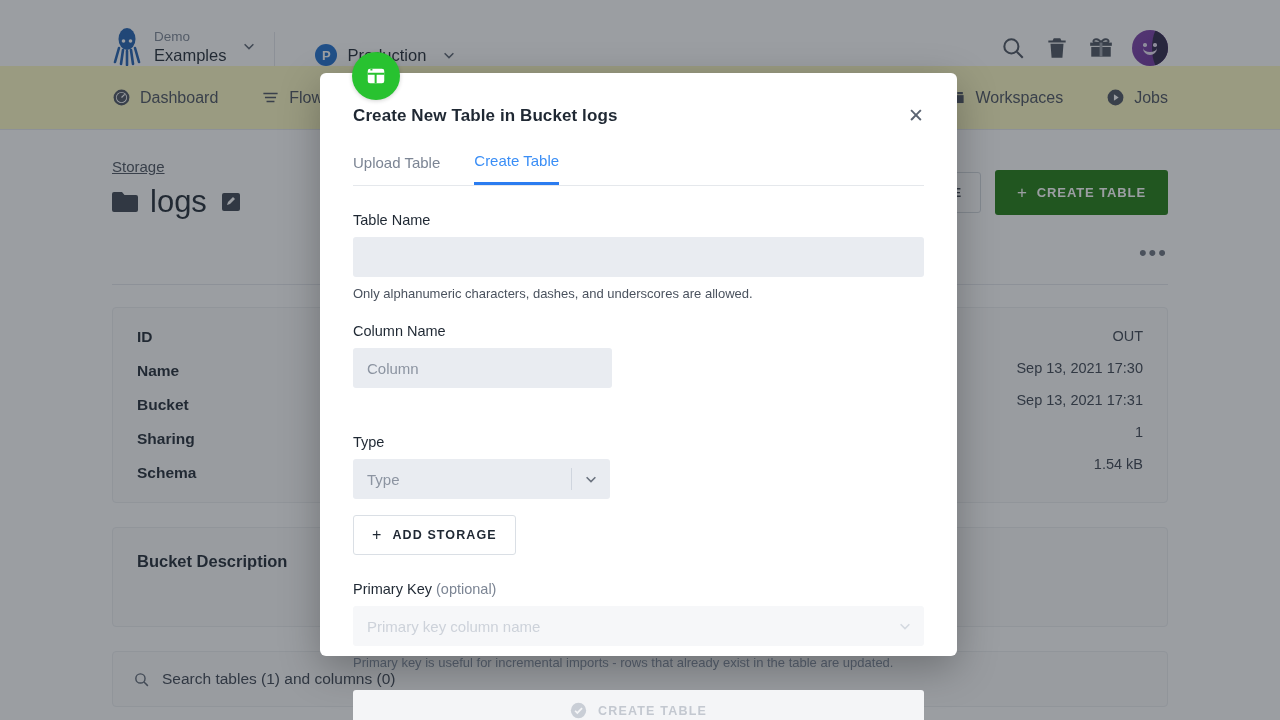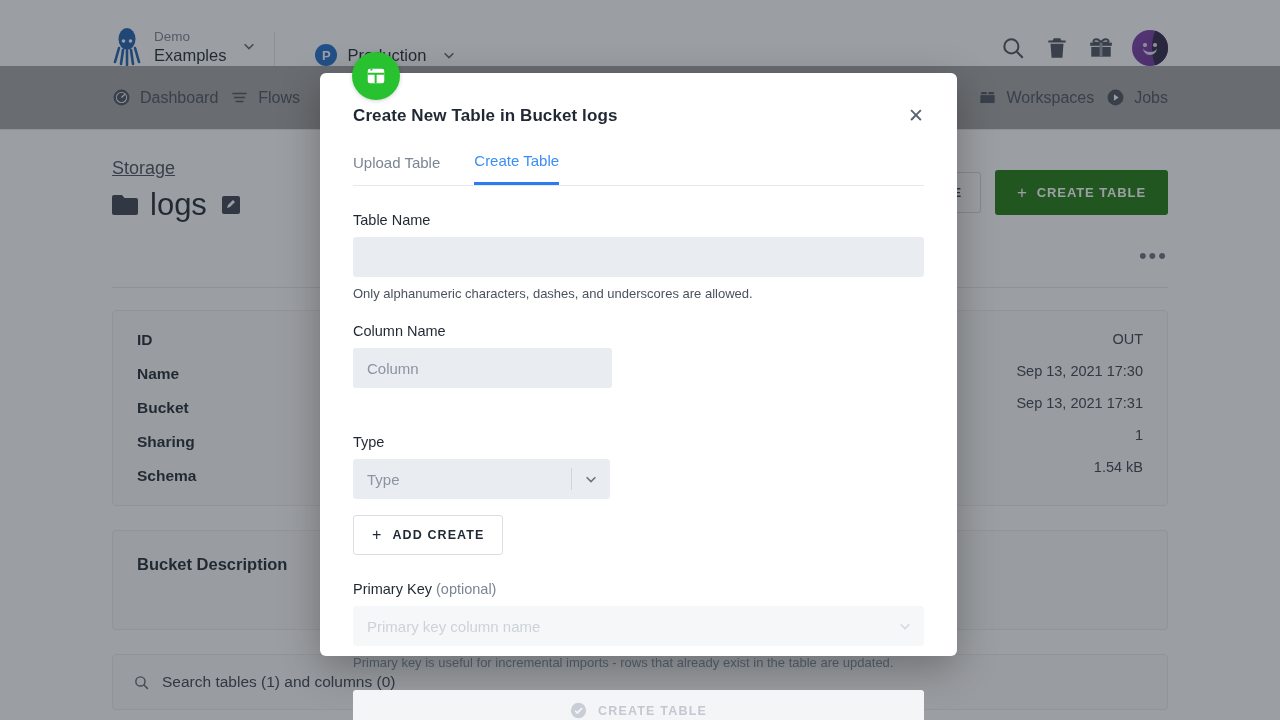--- a/index.html
+++ b/index.html
@@ -59,33 +59,33 @@
     position: absolute; left: 11px; top: 18px; width: 14px; height: 7px;
     border-bottom: 3.5px solid #e8dff2; border-radius: 0 0 14px 14px;
   }
   .avatar .shade {
     position: absolute; right: -6px; top: -6px; width: 22px; height: 48px;
     background: #2c2347; border-radius: 50%;
   }
 
   .navbar {
     position: absolute; top: 66px; left: 0; right: 0; height: 64px;
-    background: #a3a3a3; border-bottom: 1px solid #e5e8ec;
-    display: flex; align-items: center; padding: 0 112px; gap: 12px;
+    background: #fef9c3; border-bottom: 1px solid #e5e8ec;
+    display: flex; align-items: center; padding: 0 112px; gap: 43px;
   }
   .nav-item {
     display: flex; align-items: center; gap: 9px;
     font-size: 16px; color: #4a525e;
   }
   .nav-ico { width: 19px; height: 19px; color: #4a525e; display: block; }
 
   .content { position: absolute; top: 130px; left: 0; right: 0; bottom: 0; padding: 0 112px; }
 
   .breadcrumb {
-    font-size: 18px; color: #4a525e; text-decoration: underline;
+    font-size: 15px; color: #4a525e; text-decoration: underline;
     margin-top: 28px; display: inline-block;
   }
   .title-row { display: flex; align-items: center; margin-top: 8px; }
   .folder-ico { width: 26px; height: 22px; color: #3c4450; margin-right: 12px; }
   .page-title { font-size: 31px; color: #1f2833; font-weight: 400; }
   .edit-ico {
     width: 20px; height: 20px; margin-left: 14px; color: #3c4450;
   }
 
   .title-actions {
@@ -437,21 +437,21 @@
               <svg viewBox="0 0 16 16" width="14" height="14" fill="none" stroke="currentColor" stroke-width="1.8">
                 <path d="M3 6 L8 11 L13 6"></path>
               </svg>
             </span>
           </div>
         </div>
       </div>
 
       <button class="btn-add-column">
         <span class="plus">+</span>
-        <span>ADD CREATE</span>
+        <span>ADD STORAGE</span>
       </button>
 
       <label class="field-label">
         <span>Primary Key</span>
         <span class="optional">(optional)</span>
       </label>
       <div class="select-box muted">
         <span class="ph">Primary key column name</span>
         <span class="sel-chev">
           <svg viewBox="0 0 16 16" width="14" height="14" fill="none" stroke="currentColor" stroke-width="1.8">

